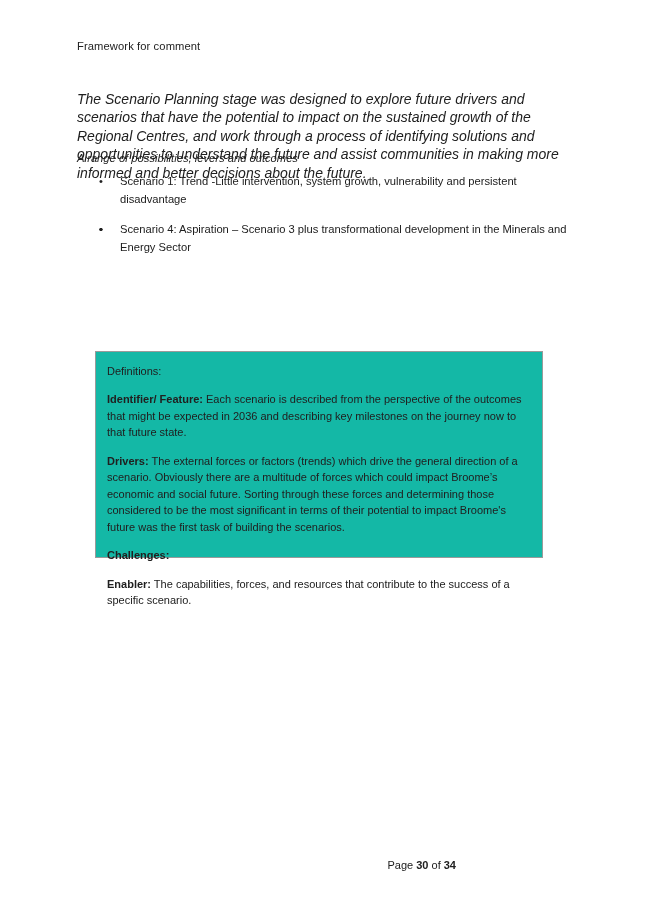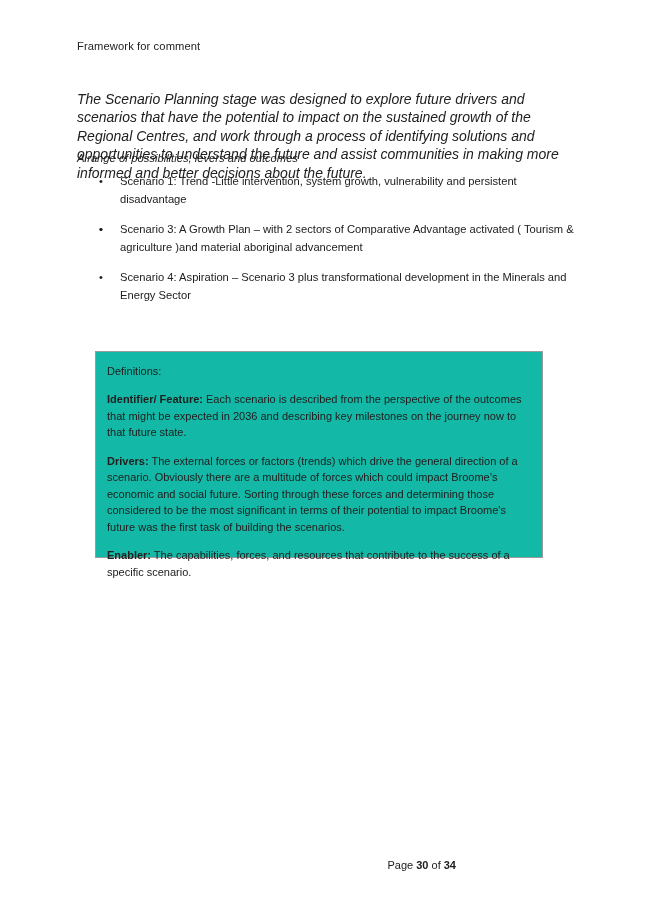--- a/index.html
+++ b/index.html
@@ -128,40 +128,42 @@
   <div class="bullet-list">
     <div class="bullet-item">
       <span class="dot">•</span>
       <span>Scenario 1: Trend -Little intervention, system growth, vulnerability and persistent disadvantage</span>
     </div>
     <div class="bullet-item">
       <span class="dot">•</span>
     </div>
     <div class="bullet-item">
       <span class="dot">•</span>
-      <span>Scenario 3: A Growth Plan – with 2 sectors of Comparative Advantage activated ( Tourism &amp; agriculture )and material aboriginal advancement</span>
     </div>
     <div class="bullet-item">
       <span class="dot">•</span>
       <span>Scenario 4: Aspiration – Scenario 3 plus transformational development in the Minerals and Energy Sector</span>
     </div>
   </div>
 
   <div class="defs-box">
     <div class="defs-inner">
       <div class="defs-title">Definitions:</div>
 
       <div class="def-para">
         <span class="def-term">Identifier/ Feature:</span><span>  Each scenario is described from the perspective of the outcomes that might be expected in 2036 and describing key milestones on the journey now to that future state.</span>
       </div>
 
       <div class="def-para">
         <span class="def-term">Drivers:</span><span> The external forces or factors (trends) which drive the general direction of a scenario. Obviously there are a multitude of forces which could impact Broome’s economic and social future. Sorting through these forces and determining those considered to be the most significant in terms of their potential to impact Broome's future was the first task of building the scenarios.</span>
       </div>
 
+      <div class="def-para">
+        <span class="def-term">Challenges:</span><span></span>
+      </div>
 
       <div class="def-para">
         <span class="def-term">Enabler:</span><span>  The capabilities, forces, and resources that contribute to the success of a specific scenario.</span>
       </div>
     </div>
   </div>
 
   <div class="footer"><span>Page </span><b>30</b><span> of </span><b>34</b></div>
 
 </div>

